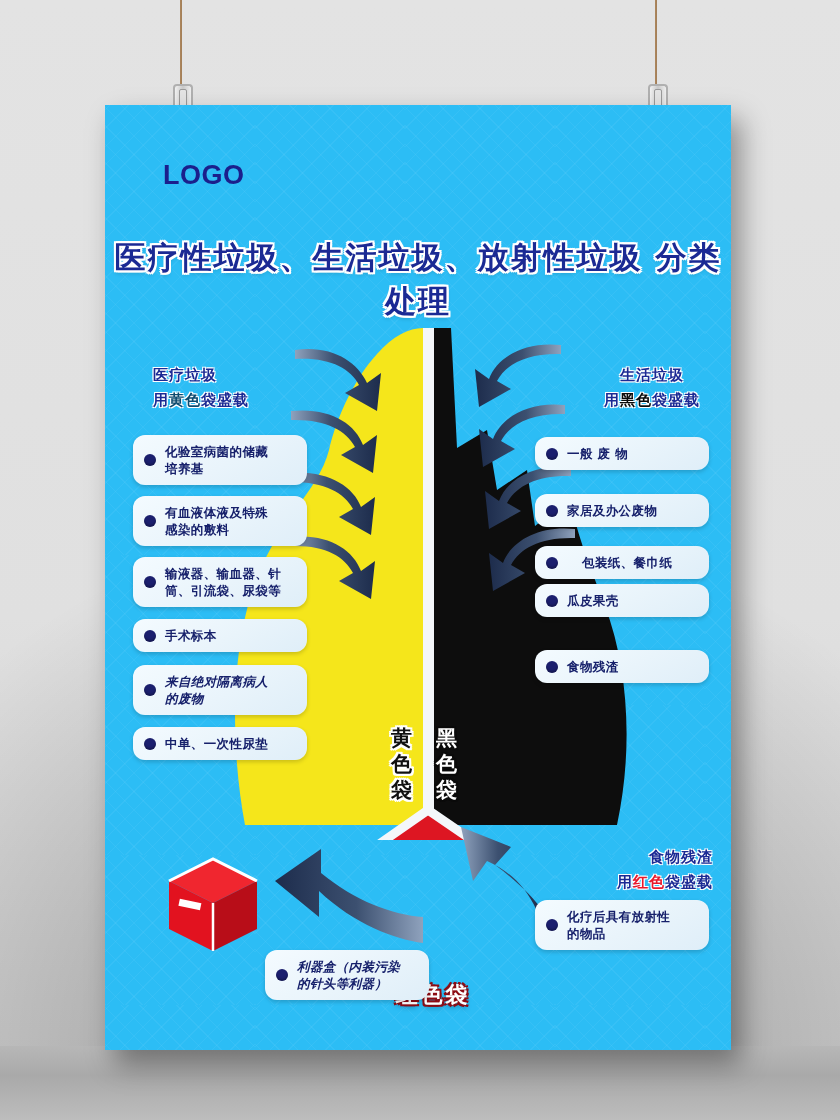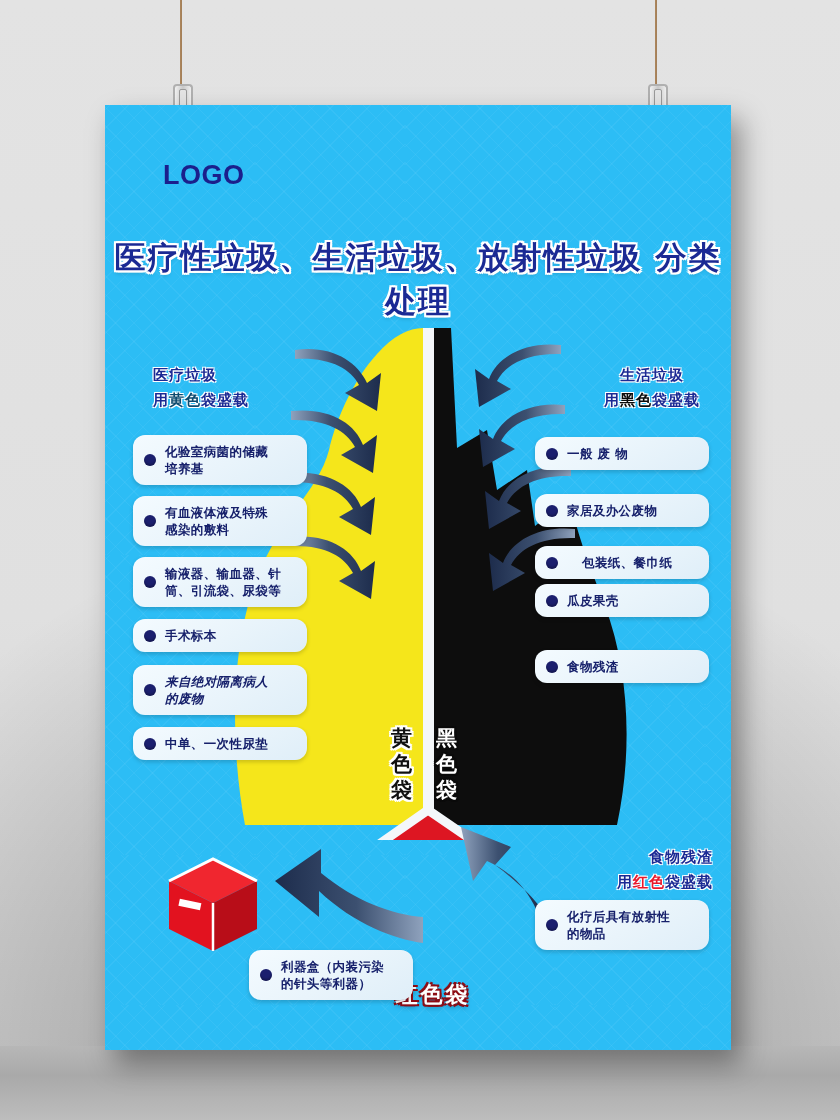--- a/index.html
+++ b/index.html
@@ -310,18 +310,18 @@
   <div id="sharps">
     <svg width="100" height="100" viewBox="0 0 100 100" xmlns="http://www.w3.org/2000/svg">
       <polygon points="6,26 50,4 94,26 50,48" fill="#f0262f"></polygon>
       <polygon points="6,26 50,48 50,96 6,74" fill="#e2121f"></polygon>
       <polygon points="94,26 50,48 50,96 94,74" fill="#b80d18"></polygon>
       <polyline points="6,26 50,4 94,26" fill="none" stroke="#ffffff" stroke-width="3"></polyline>
       <line x1="50" y1="48" x2="50" y2="96" stroke="#ffffff" stroke-width="2.5"></line>
       <rect x="16" y="46" width="22" height="7" fill="#ffffff" transform="rotate(12 27 49)"></rect>
     </svg>
   </div>
-  <div class="pill" style="left:144px;top:845px;width:140px;">
+  <div class="pill" style="left:160px;top:845px;width:140px;font-style:italic;">
     <span class="dot"></span>
     <span class="txt">利器盒（内装污染
 的针头等利器）</span>
   </div>
 </div>
 
 </body></html>

